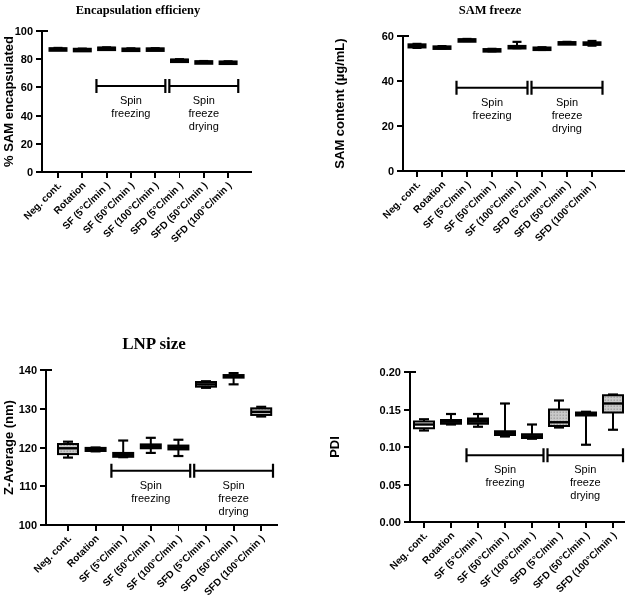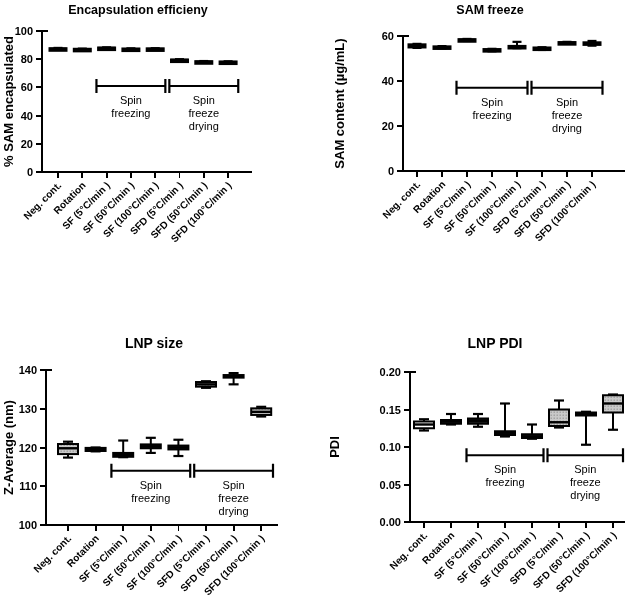--- a/index.html
+++ b/index.html
@@ -1,32 +1,31 @@
 <!DOCTYPE html>
 <html><head>
 <meta charset="utf-8">
 <style>
   html,body{margin:0;padding:0;background:#ffffff;}
   .figure{position:relative;width:627px;height:612px;background:#ffffff;
           font-family:"Liberation Sans",sans-serif;overflow:hidden;}
   .figure svg{position:absolute;}
   .figure svg text{fill:#000;font-family:"Liberation Sans",sans-serif;}
   .panel-title{position:absolute;font-weight:bold;color:#000;text-align:center;
-               font-size:12.5px;line-height:15px;}
-  .panel-title.big{font-size:14px;}
+               font-size:12.5px;line-height:15px;font-family:Liberation Serif, serif;}
+  .panel-title.big{font-size:17px;}
 </style>
 </head>
 <body>
 
 <div class="figure">
 
   <div class="panel-title" style="left:13px;top:3px;width:250px">Encapsulation efficieny</div>
   <div class="panel-title" style="left:365px;top:3px;width:250px">SAM freeze</div>
   <div class="panel-title big" style="left:29px;top:336px;width:250px">LNP size</div>
-  <div class="panel-title big" style="left:370px;top:336px;width:250px">LNP PDI</div>
 
   <svg style="left:0;top:0" width="313" height="300" viewBox="0 0 313 300">
       <defs>
         <pattern id="grayfill-0" width="3" height="3" patternUnits="userSpaceOnUse">
           <rect width="3" height="3" fill="#c9c9c9"></rect>
           <rect x="0.6" y="0.6" width="1.2" height="1.2" fill="#8f8f8f"></rect>
         </pattern>
       </defs>
       <g stroke="#000000" shape-rendering="crispEdges">
         <line x1="42" y1="31" x2="42" y2="172" stroke-width="2"></line>

